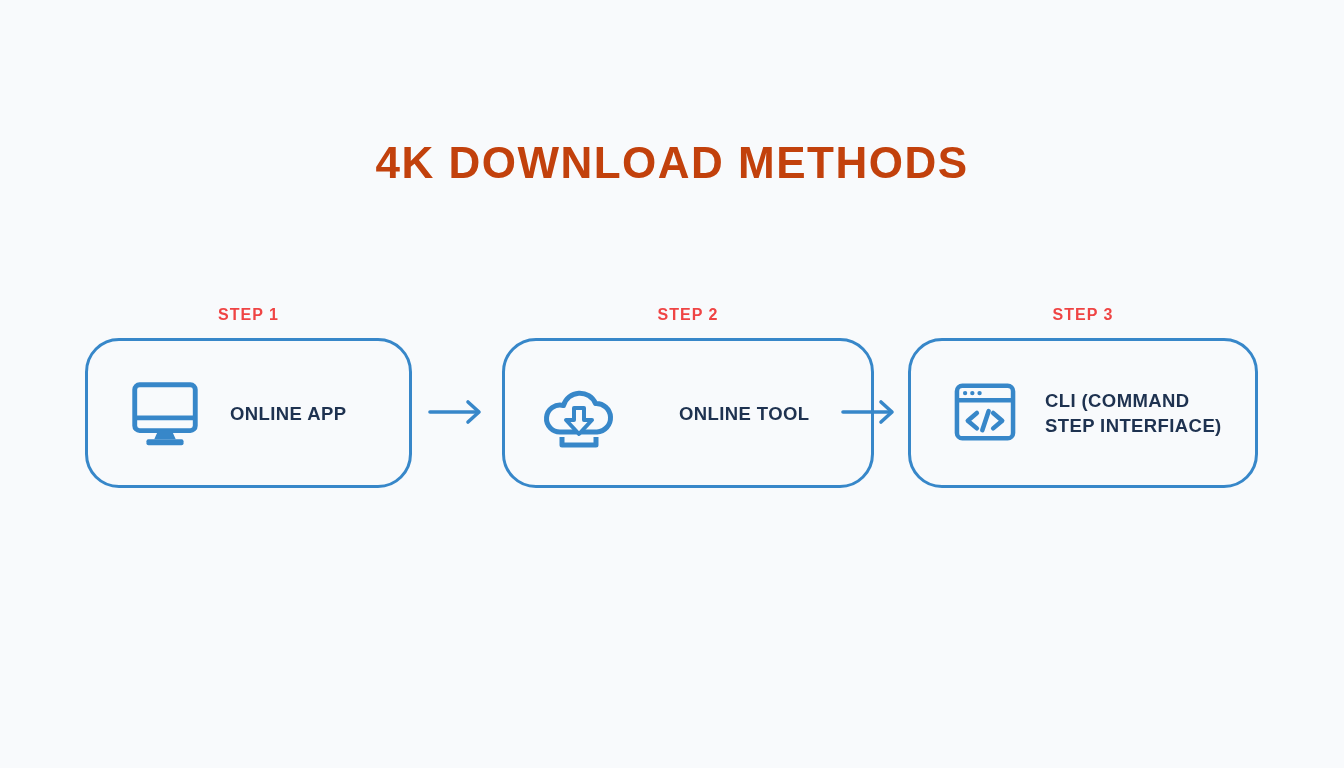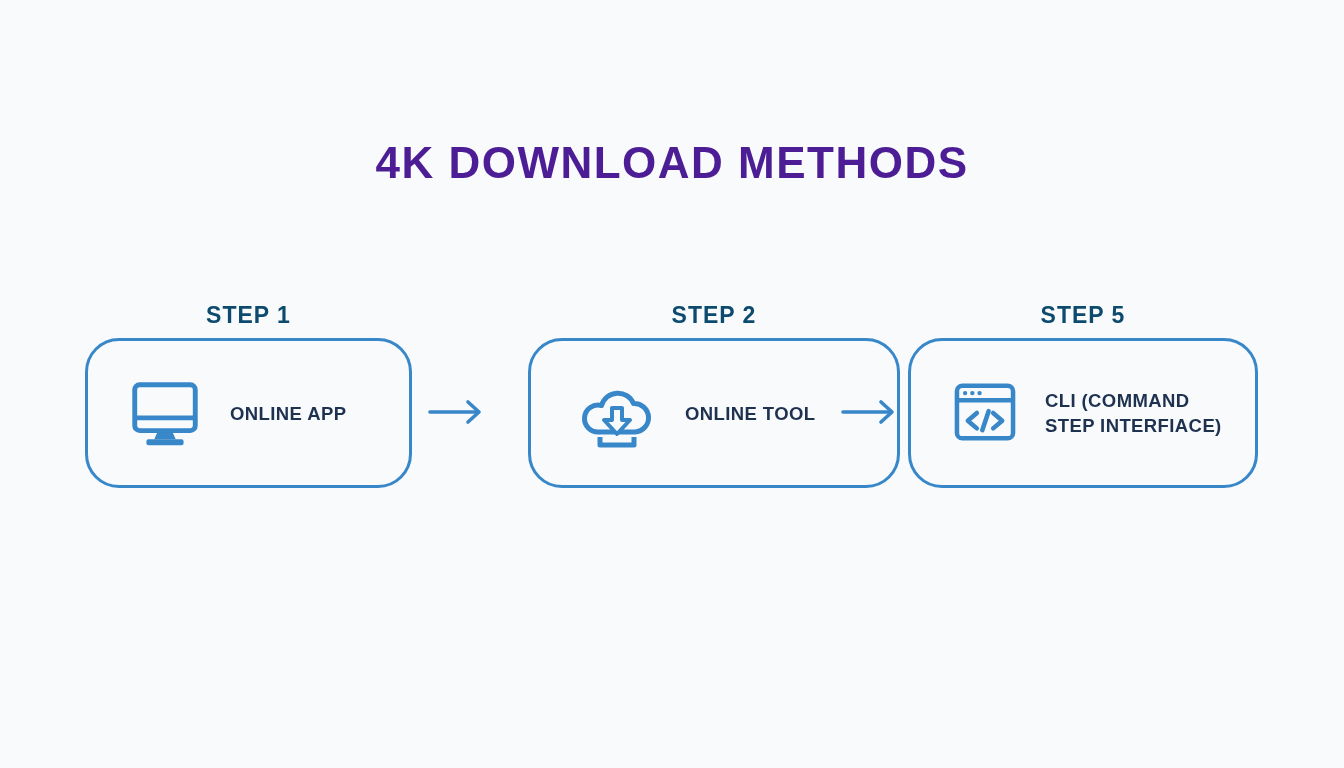--- a/index.html
+++ b/index.html
@@ -18,32 +18,32 @@
   .title {
     position: absolute;
     top: 138px;
     left: 0;
     width: 100%;
     margin: 0;
     text-align: center;
     font-size: 44px;
     font-weight: bold;
     letter-spacing: 1.5px;
-    color: #4c1d95;
+    color: #c2410c;
   }
   .step-group {
     position: absolute;
     top: 300px;
   }
   .step-label {
     text-align: center;
-    font-size: 23px;
+    font-size: 16px;
     font-weight: bold;
     letter-spacing: 1px;
-    color: #0c4a6e;
+    color: #ef4444;
     line-height: 30px;
     margin-bottom: 8px;
   }
   .step-box {
     box-sizing: border-box;
     height: 150px;
     border: 3px solid #3787c9;
     border-radius: 34px;
     display: flex;
     align-items: center;
@@ -90,41 +90,41 @@
       </span>
       <span class="box-text">ONLINE APP</span>
     </div>
   </div>
 
   <svg class="arrow arrow-1" width="58" height="30" viewBox="0 0 58 30" fill="none" xmlns="http://www.w3.org/2000/svg">
     <line x1="3" y1="15" x2="51" y2="15" stroke="#3787c9" stroke-width="3.6" stroke-linecap="round"></line>
     <polyline points="41,5 52,15 41,25" stroke="#3787c9" stroke-width="3.6" fill="none" stroke-linecap="round" stroke-linejoin="round"></polyline>
   </svg>
 
-  <div class="step-group" style="left:528px; width:372px;">
+  <div class="step-group" style="left:502px; width:372px;">
     <div class="step-label">STEP 2</div>
-    <div class="step-box" style="padding-left:42px;">
+    <div class="step-box" style="padding-left:30px;gap:32px;">
       <span class="icon">
         <svg width="88" height="78" viewBox="0 0 88 78" fill="none" xmlns="http://www.w3.org/2000/svg">
           <path d="M 26 58 A 13.5 13.5 0 1 1 28.5 31.5 A 17 17 0 0 1 60.5 29.5 A 13.5 13.5 0 1 1 62 58 Z" stroke="#3787c9" stroke-width="5" stroke-linejoin="round" fill="none"></path>
           <path d="M 39 34 h 10 v 12 h 8 l -13 14 l -13 -14 h 8 z" fill="#f8fafc" stroke="#3787c9" stroke-width="4" stroke-linejoin="round"></path>
           <path d="M 27 63 v 8 h 34 v -8" stroke="#3787c9" stroke-width="5" fill="none" stroke-linejoin="round"></path>
         </svg>
       </span>
       <span class="box-text">ONLINE TOOL</span>
     </div>
   </div>
 
   <svg class="arrow arrow-2" width="58" height="30" viewBox="0 0 58 30" fill="none" xmlns="http://www.w3.org/2000/svg">
     <line x1="3" y1="15" x2="51" y2="15" stroke="#3787c9" stroke-width="3.6" stroke-linecap="round"></line>
     <polyline points="41,5 52,15 41,25" stroke="#3787c9" stroke-width="3.6" fill="none" stroke-linecap="round" stroke-linejoin="round"></polyline>
   </svg>
 
   <div class="step-group" style="left:908px; width:350px;">
-    <div class="step-label">STEP 5</div>
+    <div class="step-label">STEP 3</div>
     <div class="step-box">
       <span class="icon" style="margin-right:22px;">
         <svg width="76" height="72" viewBox="0 0 84 78" fill="none" xmlns="http://www.w3.org/2000/svg">
           <rect x="11" y="9" width="62" height="58" rx="6" stroke="#3787c9" stroke-width="5"></rect>
           <line x1="11" y1="25" x2="73" y2="25" stroke="#3787c9" stroke-width="5"></line>
           <circle cx="20" cy="17" r="2.4" fill="#3787c9"></circle>
           <circle cx="28" cy="17" r="2.4" fill="#3787c9"></circle>
           <circle cx="36" cy="17" r="2.4" fill="#3787c9"></circle>
           <polyline points="33,39 23,47.5 33,56" stroke="#3787c9" stroke-width="5" fill="none" stroke-linecap="round" stroke-linejoin="round"></polyline>
           <line x1="39" y1="58" x2="46" y2="37" stroke="#3787c9" stroke-width="5" stroke-linecap="round"></line>

